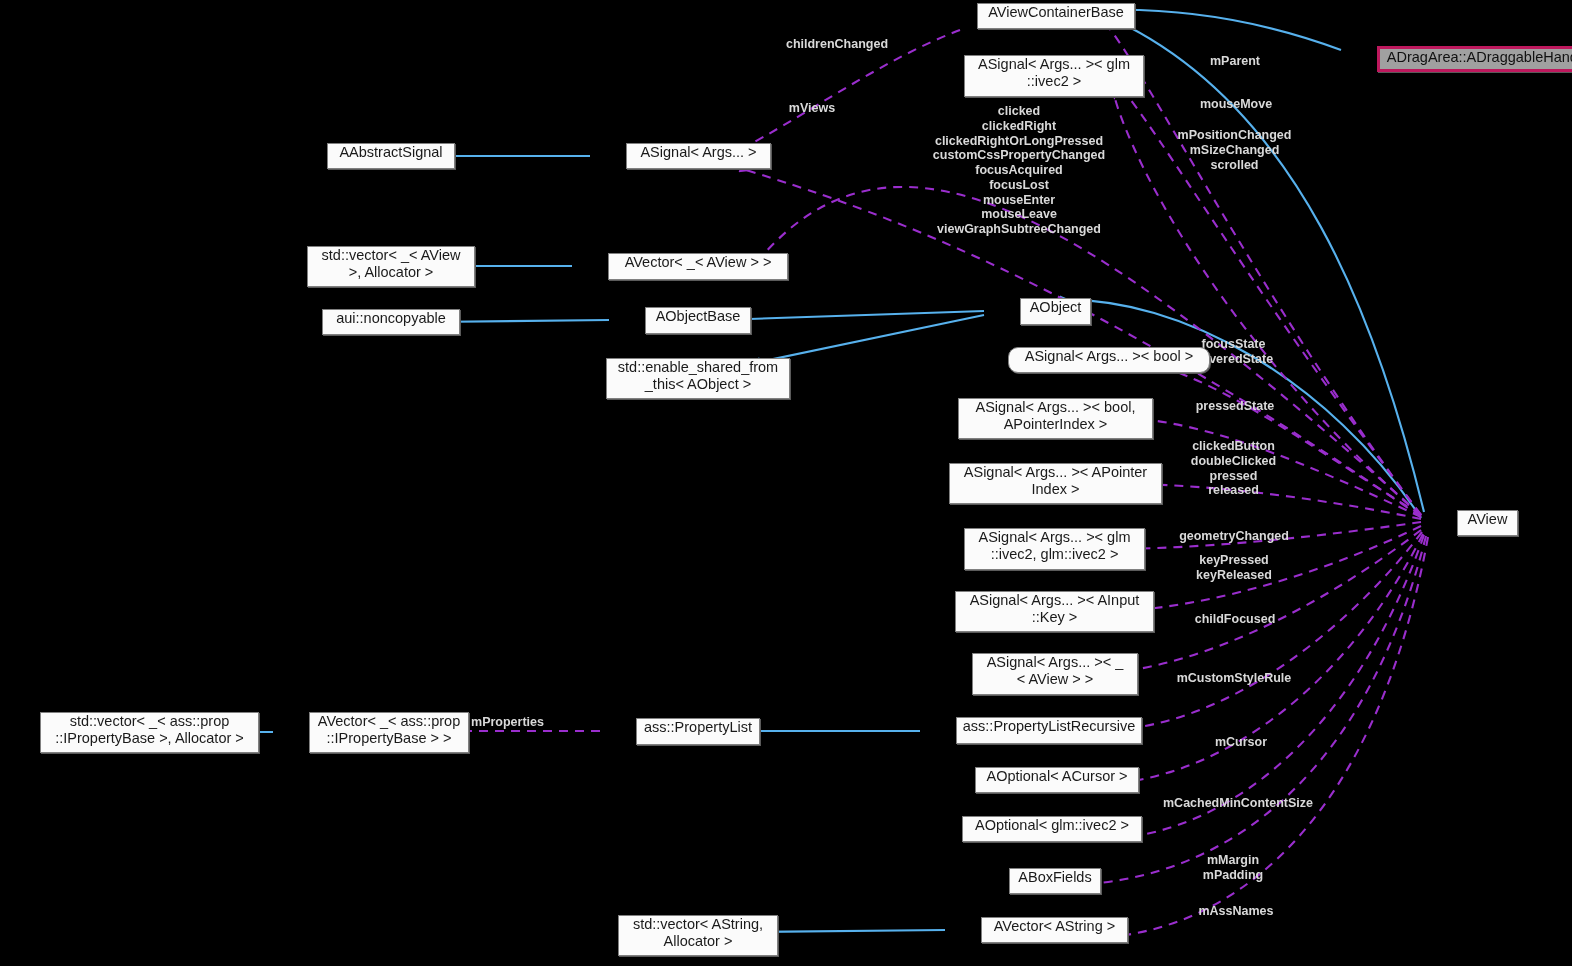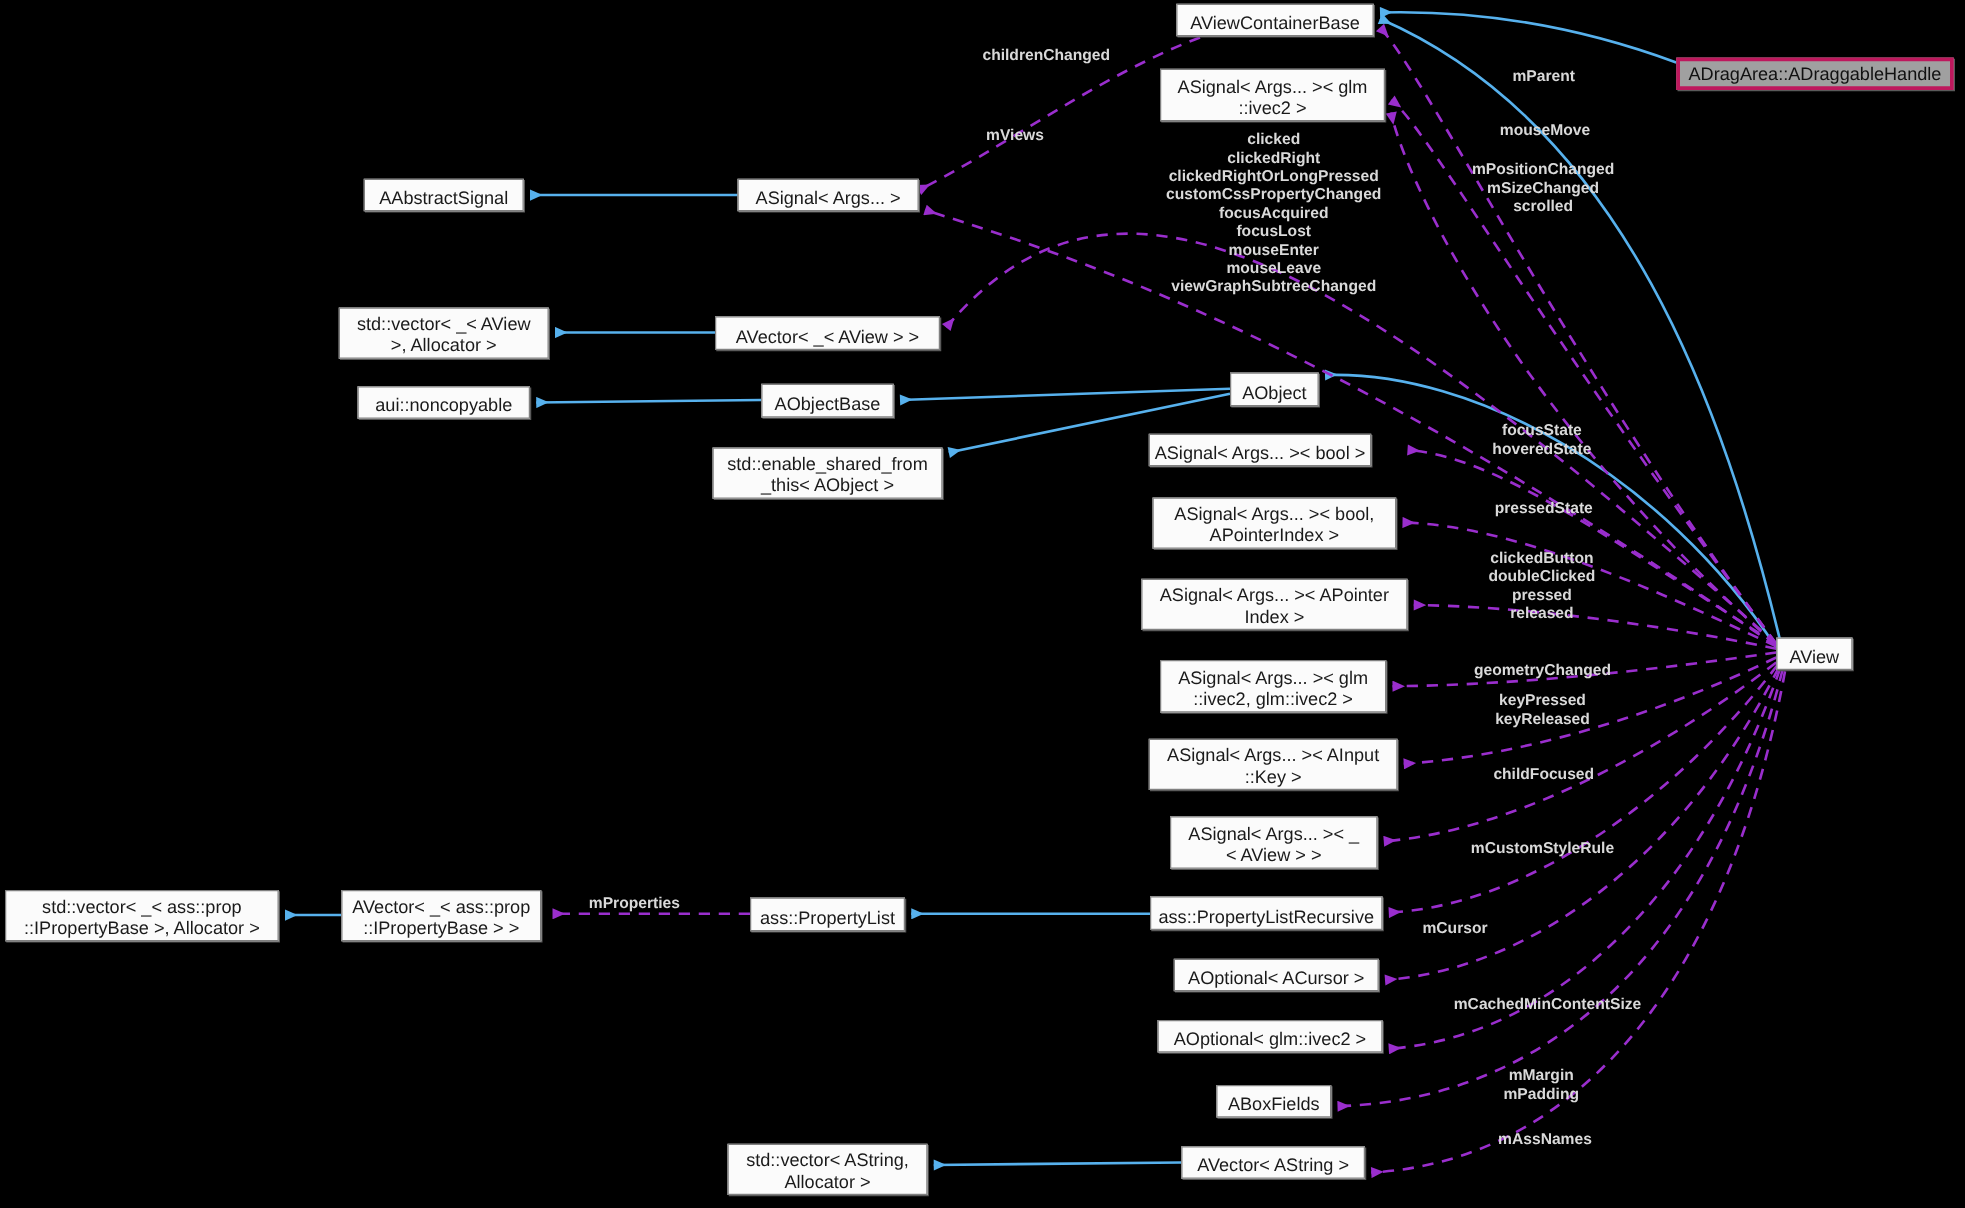--- a/index.html
+++ b/index.html
@@ -25,25 +25,26 @@
   .node {
     position: absolute;
     box-sizing: border-box;
     background: #fbfbfb;
     border: 1px solid #808080;
     color: #1a1a1a;
     font-size: 14.5px;
     line-height: 1.18;
     text-align: center;
     display: flex;
-    align-items: flex-end;
+    align-items: flex-start;
     justify-content: center;
     white-space: pre-line;
     box-shadow: 1px 1px 0 0 #5a5a5a;
     z-index: 3;
+    margin-left: 36px;
   }
   .node.highlight {
     background: #a0a0a0;
     border: 3px solid #be185d;
     color: #111111;
   }
   .elabel {
     position: absolute;
     color: #d9d9d9;
     font-size: 12.5px;
@@ -107,21 +108,21 @@
       <div class="node" style="left: 291px; top: 143px; width: 128px; height: 26px;"><span>AAbstractSignal</span></div>
       <div class="node" style="left: 590px; top: 143px; width: 145px; height: 26px;"><span>ASignal&lt; Args... &gt;</span></div>
       <div class="node" style="left: 271px; top: 246px; width: 168px; height: 41px;"><span>std::vector&lt; _&lt; AView
 &gt;, Allocator &gt;</span></div>
       <div class="node" style="left: 572px; top: 253px; width: 180px; height: 27px;"><span>AVector&lt; _&lt; AView &gt; &gt;</span></div>
       <div class="node" style="left: 286px; top: 309px; width: 138px; height: 26px;"><span>aui::noncopyable</span></div>
       <div class="node" style="left: 609px; top: 307px; width: 106px; height: 27px;"><span>AObjectBase</span></div>
       <div class="node" style="left: 984px; top: 298px; width: 71px; height: 27px;"><span>AObject</span></div>
       <div class="node" style="left: 570px; top: 358px; width: 184px; height: 41px;"><span>std::enable_shared_from
 _this&lt; AObject &gt;</span></div>
-      <div class="node" style="left: 919px; top: 347px; width: 178px; height: 26px;"><span>ASignal&lt; Args... &gt;&lt; bool &gt;</span></div>
+      <div class="node" style="left: 972px; top: 347px; width: 202px; height: 26px; border-radius: 10px;"><span>ASignal&lt; Args... &gt;&lt; bool &gt;</span></div>
       <div class="node" style="left: 922px; top: 398px; width: 195px; height: 41px;"><span>ASignal&lt; Args... &gt;&lt; bool,
 APointerIndex &gt;</span></div>
       <div class="node" style="left: 913px; top: 463px; width: 213px; height: 41px;"><span>ASignal&lt; Args... &gt;&lt; APointer
 Index &gt;</span></div>
       <div class="node" style="left: 928px; top: 528px; width: 181px; height: 42px;"><span>ASignal&lt; Args... &gt;&lt; glm
 ::ivec2, glm::ivec2 &gt;</span></div>
       <div class="node" style="left: 919px; top: 591px; width: 199px; height: 41px;"><span>ASignal&lt; Args... &gt;&lt; AInput
 ::Key &gt;</span></div>
       <div class="node" style="left: 936px; top: 653px; width: 166px; height: 42px;"><span>ASignal&lt; Args... &gt;&lt; _
 &lt; AView &gt; &gt;</span></div>
@@ -162,19 +163,19 @@
       <div class="elabel" style="left: 1181px; top: 439px; width: 105px;">clickedButton
 doubleClicked
 pressed
 released</div>
       <div class="elabel" style="left: 1169px; top: 529px; width: 130px;">geometryChanged</div>
       <div class="elabel" style="left: 1189px; top: 553px; width: 90px;">keyPressed
 keyReleased</div>
       <div class="elabel" style="left: 1189px; top: 612px; width: 92px;">childFocused</div>
       <div class="elabel" style="left: 1137px; top: 671px; width: 130px; margin-left: 32px;">mCustomStyleRule</div>
       <div class="elabel" style="left: 463px; top: 715px; width: 89px;">mProperties</div>
-      <div class="elabel" style="left: 1132px; top: 735px; width: 64px;">mCursor</div>
+      <div class="elabel" style="left: 1203px; top: 735px; width: 64px; text-align: right;">mCursor</div>
       <div class="elabel" style="left: 1152px; top: 796px; width: 172px;">mCachedMinContentSize</div>
       <div class="elabel" style="left: 1196px; top: 853px; width: 74px;">mMargin
 mPadding</div>
       <div class="elabel" style="left: 1194px; top: 904px; width: 84px;">mAssNames</div>
     </div>
 </div>
 
 </body></html>

